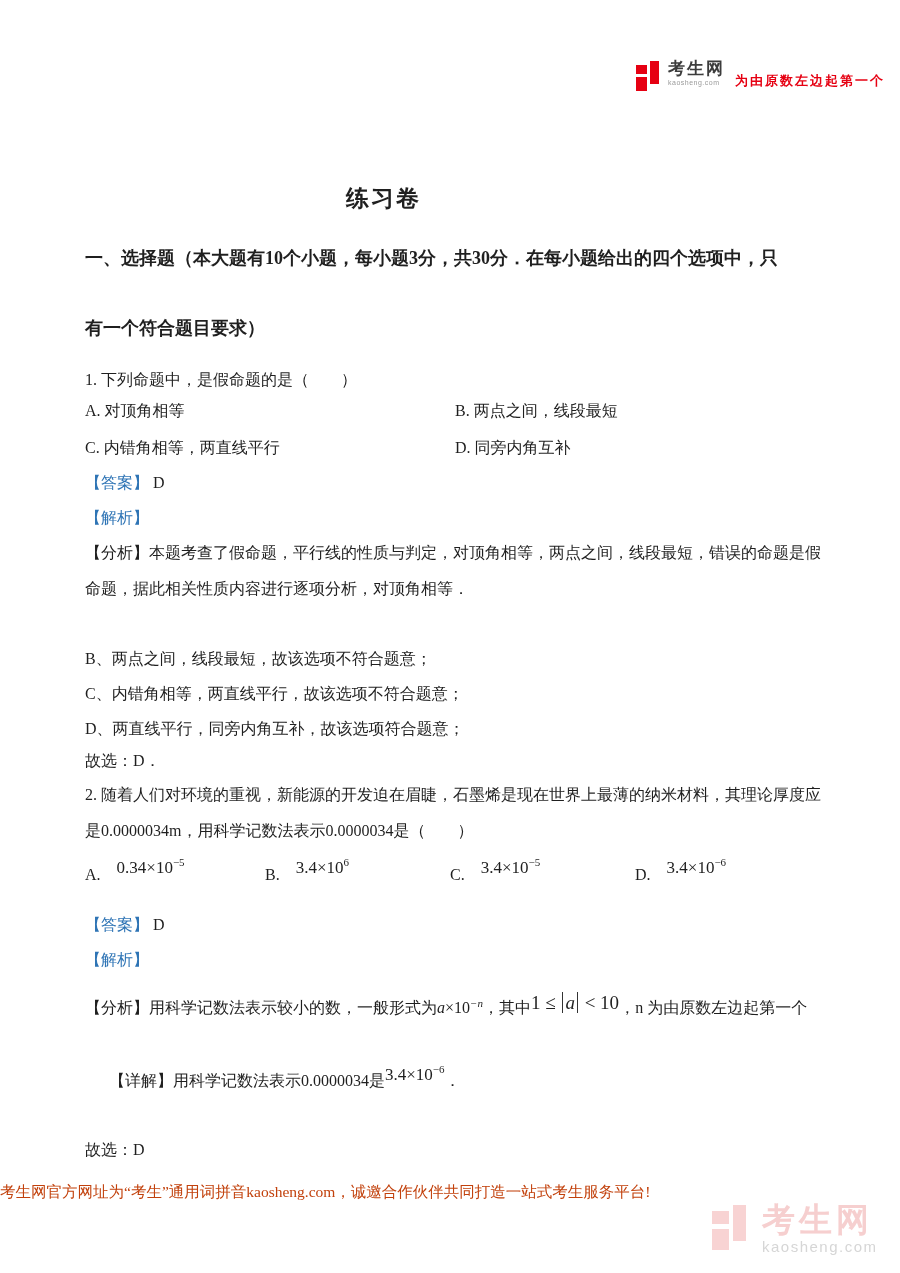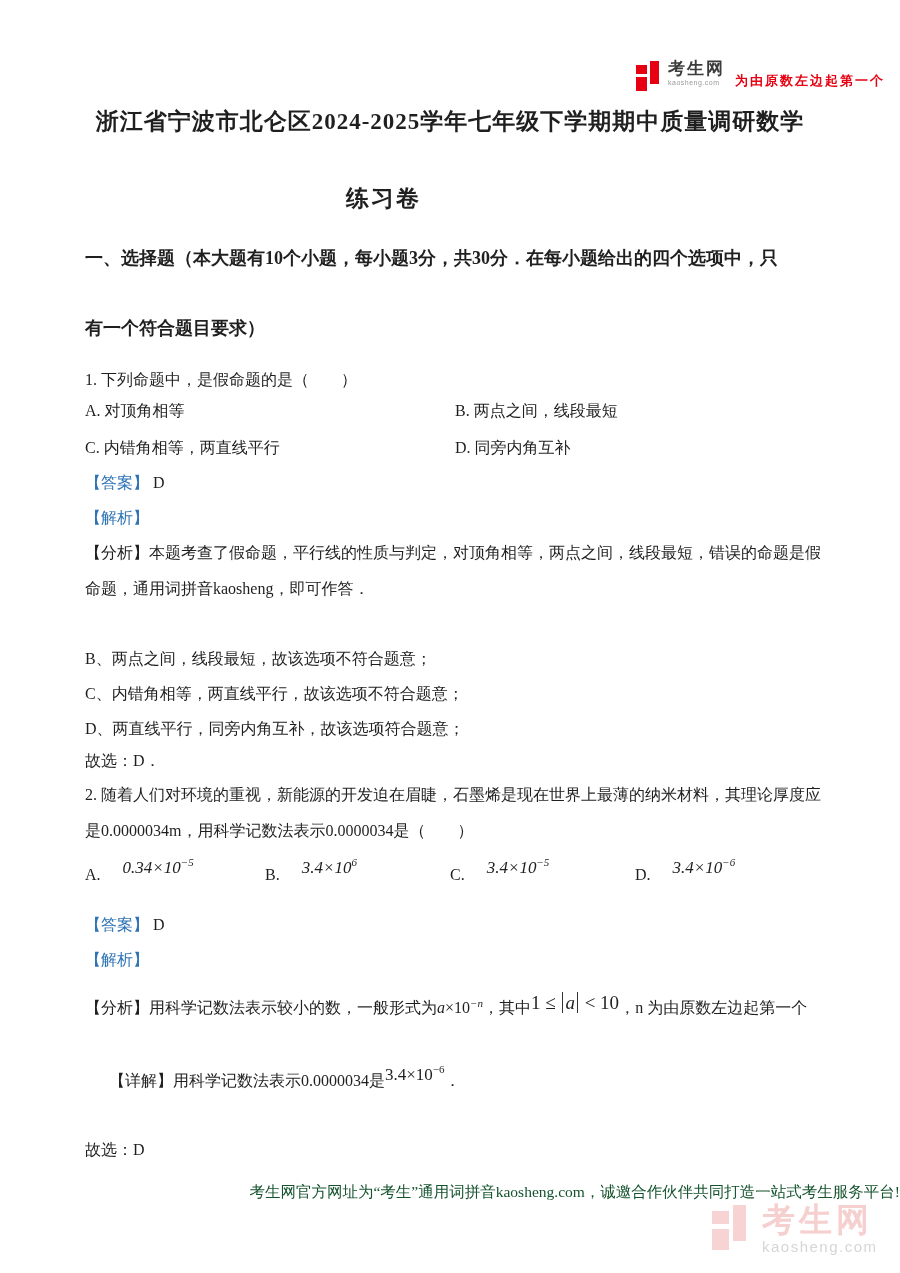--- a/index.html
+++ b/index.html
@@ -35,33 +35,33 @@
             font-size:23px; font-weight:700; letter-spacing:2px; }
 
   .sec { font-weight:700; font-size:18px; }
 
   .blue { color:#2e74b5; }
   .ans-val { margin-left:4px; }
 
   
   .q2opt { position:absolute; top:856px; font-size:16px; }
   .q2opt .flab { vertical-align:baseline; }
-  .formula { font-size:17px; vertical-align:7px; margin-left:22px;font-style:italic; }
+  .formula { font-size:17px; vertical-align:7px; margin-left:16px; }
   .formula sup { font-size:11px; vertical-align:super; }
 
   .imath { font-style:italic; }
   .fsup { font-size:11px; vertical-align:super; }
   .bigmath { font-size:19px; vertical-align:4px; }
   .abars { font-style:italic; border-left:1.2px solid #333; border-right:1.2px solid #333;
            padding:0 2px; margin:0 2px; }
   .raised { vertical-align:6px; font-size:17px; }
   .raised sup { font-size:11px; }
 
-  .footer-note { position:absolute; top:1182px; left:0; width:900px; text-align:right;
-                 font-size:15.5px; color:#14532d; }
+  .footer-note { position:absolute; top:1182px; left:0; width:900px; text-align:left;
+                 font-size:15.5px; color:#c2410c; }
 
   
   .wm { position:absolute; left:712px; top:1203px; display:flex; align-items:flex-start; }
   .wm-icon { position:relative; width:42px; height:52px; flex:0 0 auto; }
   .wm-icon i { position:absolute; display:block; background:#f8d3d3; }
   .wm-icon .b1 { left:0; top:8px;  width:17px; height:13px; }
   .wm-icon .b2 { left:0; top:26px; width:17px; height:21px; }
   .wm-icon .b3 { left:21px; top:2px; width:13px; height:36px; }
   .wm-text { margin-left:8px; display:flex; flex-direction:column; }
   .wm-name { font-size:33px; font-weight:700; color:#f6cfcf; letter-spacing:4px;
@@ -80,40 +80,39 @@
         <i class="b2"></i>
         <i class="b3"></i>
     </span>
     <span class="logo-text">
       <span class="logo-name">考生网</span>
       <span class="logo-domain">kaosheng.com</span>
     </span>
     <span class="logo-tagline">为由原数左边起第一个</span>
   </div>
 
-  <div class="title1">浙江省宁波市北仑区2024-2025学年七年级下学期期中质量调研数学</div>
   <div class="title2">练习卷</div>
 
   <div class="line sec" style="top:247px;">一、选择题（本大题有10个小题，每小题3分，共30分．在每小题给出的四个选项中，只</div>
   <div class="line sec" style="top:317px;">有一个符合题目要求）</div>
 
   <div class="line" style="top:370px;">1. 下列命题中，是假命题的是（　　）</div>
   <div class="line" style="top:401px;">A. 对顶角相等</div>
   <div class="abs" style="left:455px; top:401px; font-size:16px;">B. 两点之间，线段最短</div>
   <div class="line" style="top:438px;">C. 内错角相等，两直线平行</div>
   <div class="abs" style="left:455px; top:438px; font-size:16px;">D. 同旁内角互补</div>
 
   <div class="line" style="top:473px;">
     <span class="blue">【答案】</span><span class="ans-val">D</span>
   </div>
   <div class="line" style="top:508px;">
     <span class="blue">【解析】</span>
   </div>
   <div class="line" style="top:543px;">【分析】本题考查了假命题，平行线的性质与判定，对顶角相等，两点之间，线段最短，错误的命题是假</div>
-  <div class="line" style="top:579px;">命题，通用词拼音kaosheng，即可作答．</div>
+  <div class="line" style="top:579px;">命题，据此相关性质内容进行逐项分析，对顶角相等．</div>
   <div class="line" style="top:649px;">B、两点之间，线段最短，故该选项不符合题意；</div>
   <div class="line" style="top:684px;">C、内错角相等，两直线平行，故该选项不符合题意；</div>
   <div class="line" style="top:719px;">D、两直线平行，同旁内角互补，故该选项符合题意；</div>
   <div class="line" style="top:751px;">故选：D．</div>
 
   <div class="line" style="top:785px;">2. 随着人们对环境的重视，新能源的开发迫在眉睫，石墨烯是现在世界上最薄的纳米材料，其理论厚度应</div>
   <div class="line" style="top:821px;">是0.0000034m，用科学记数法表示0.0000034是（　　）</div>
 
   <div class="q2opt" style="left:85px;">
     <span class="flab">A.</span><span class="formula"><span>0.34×10</span><sup>−5</sup></span>

